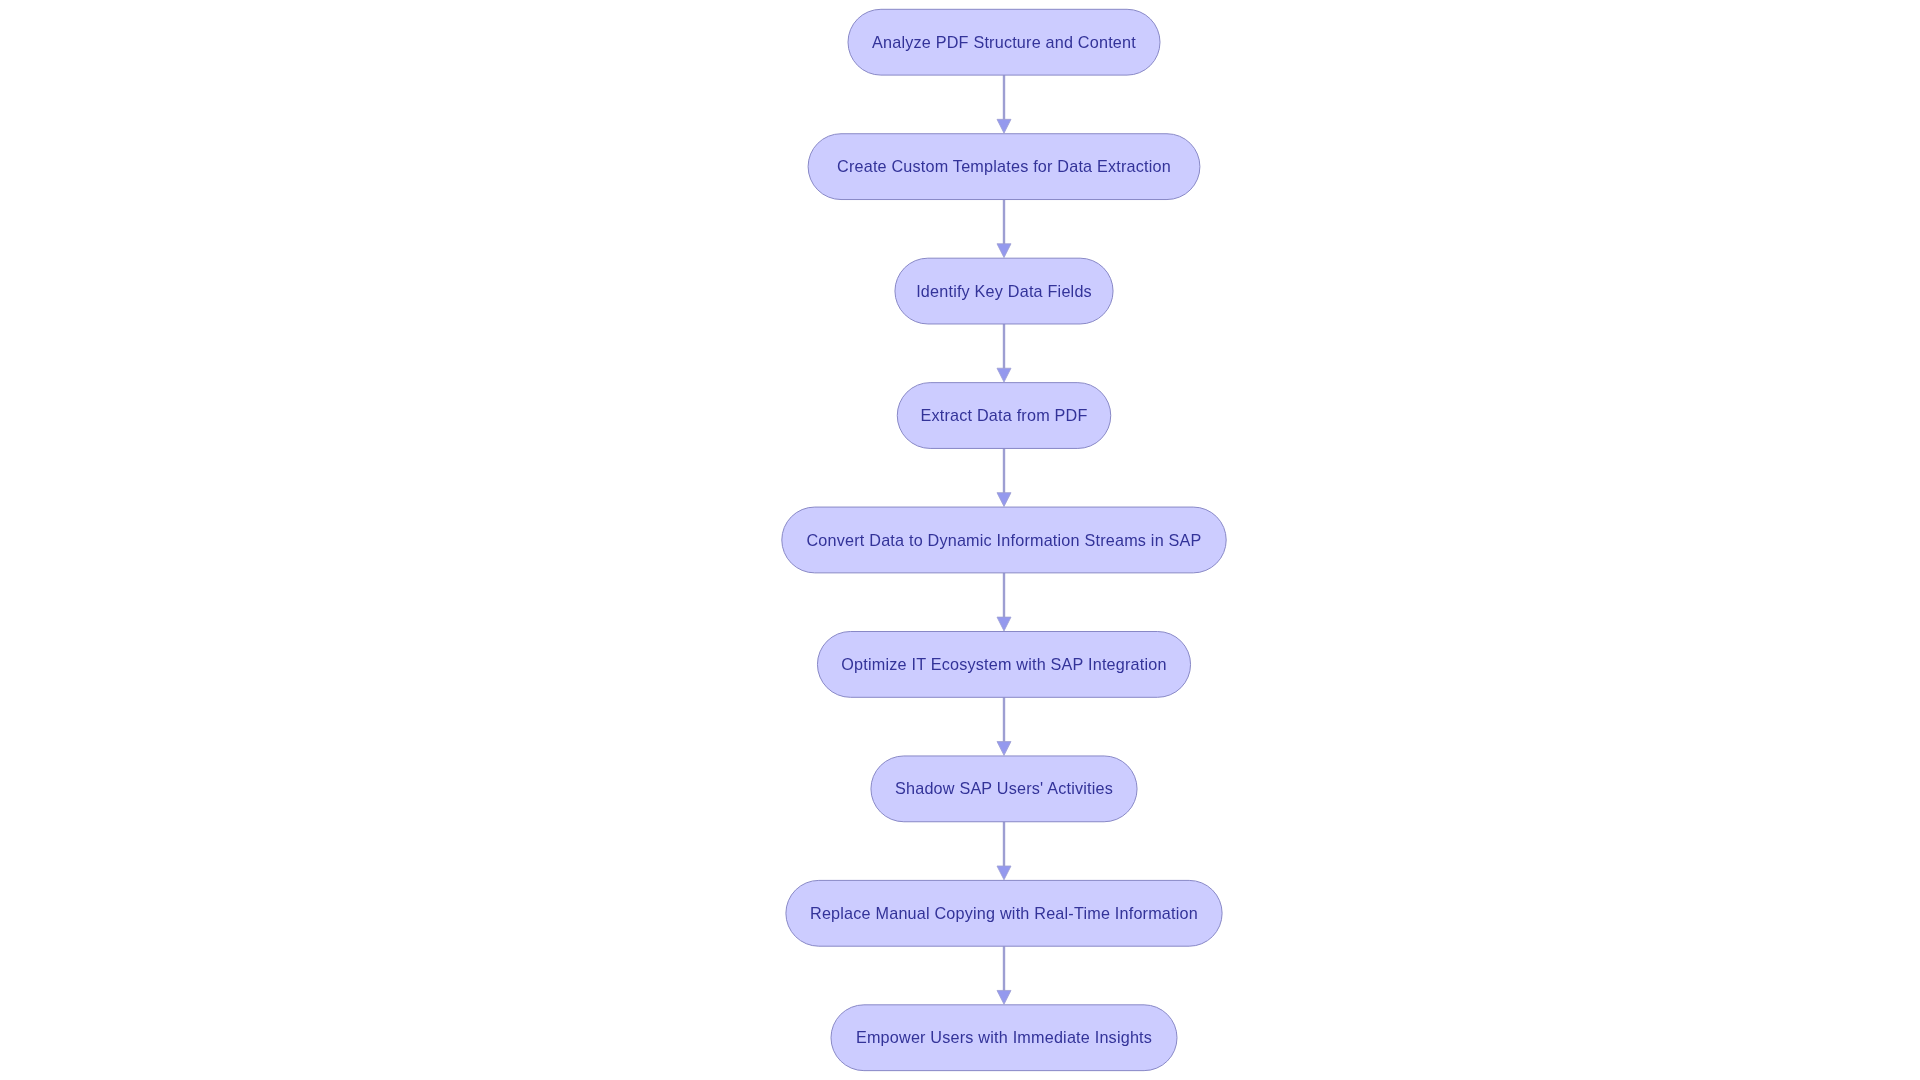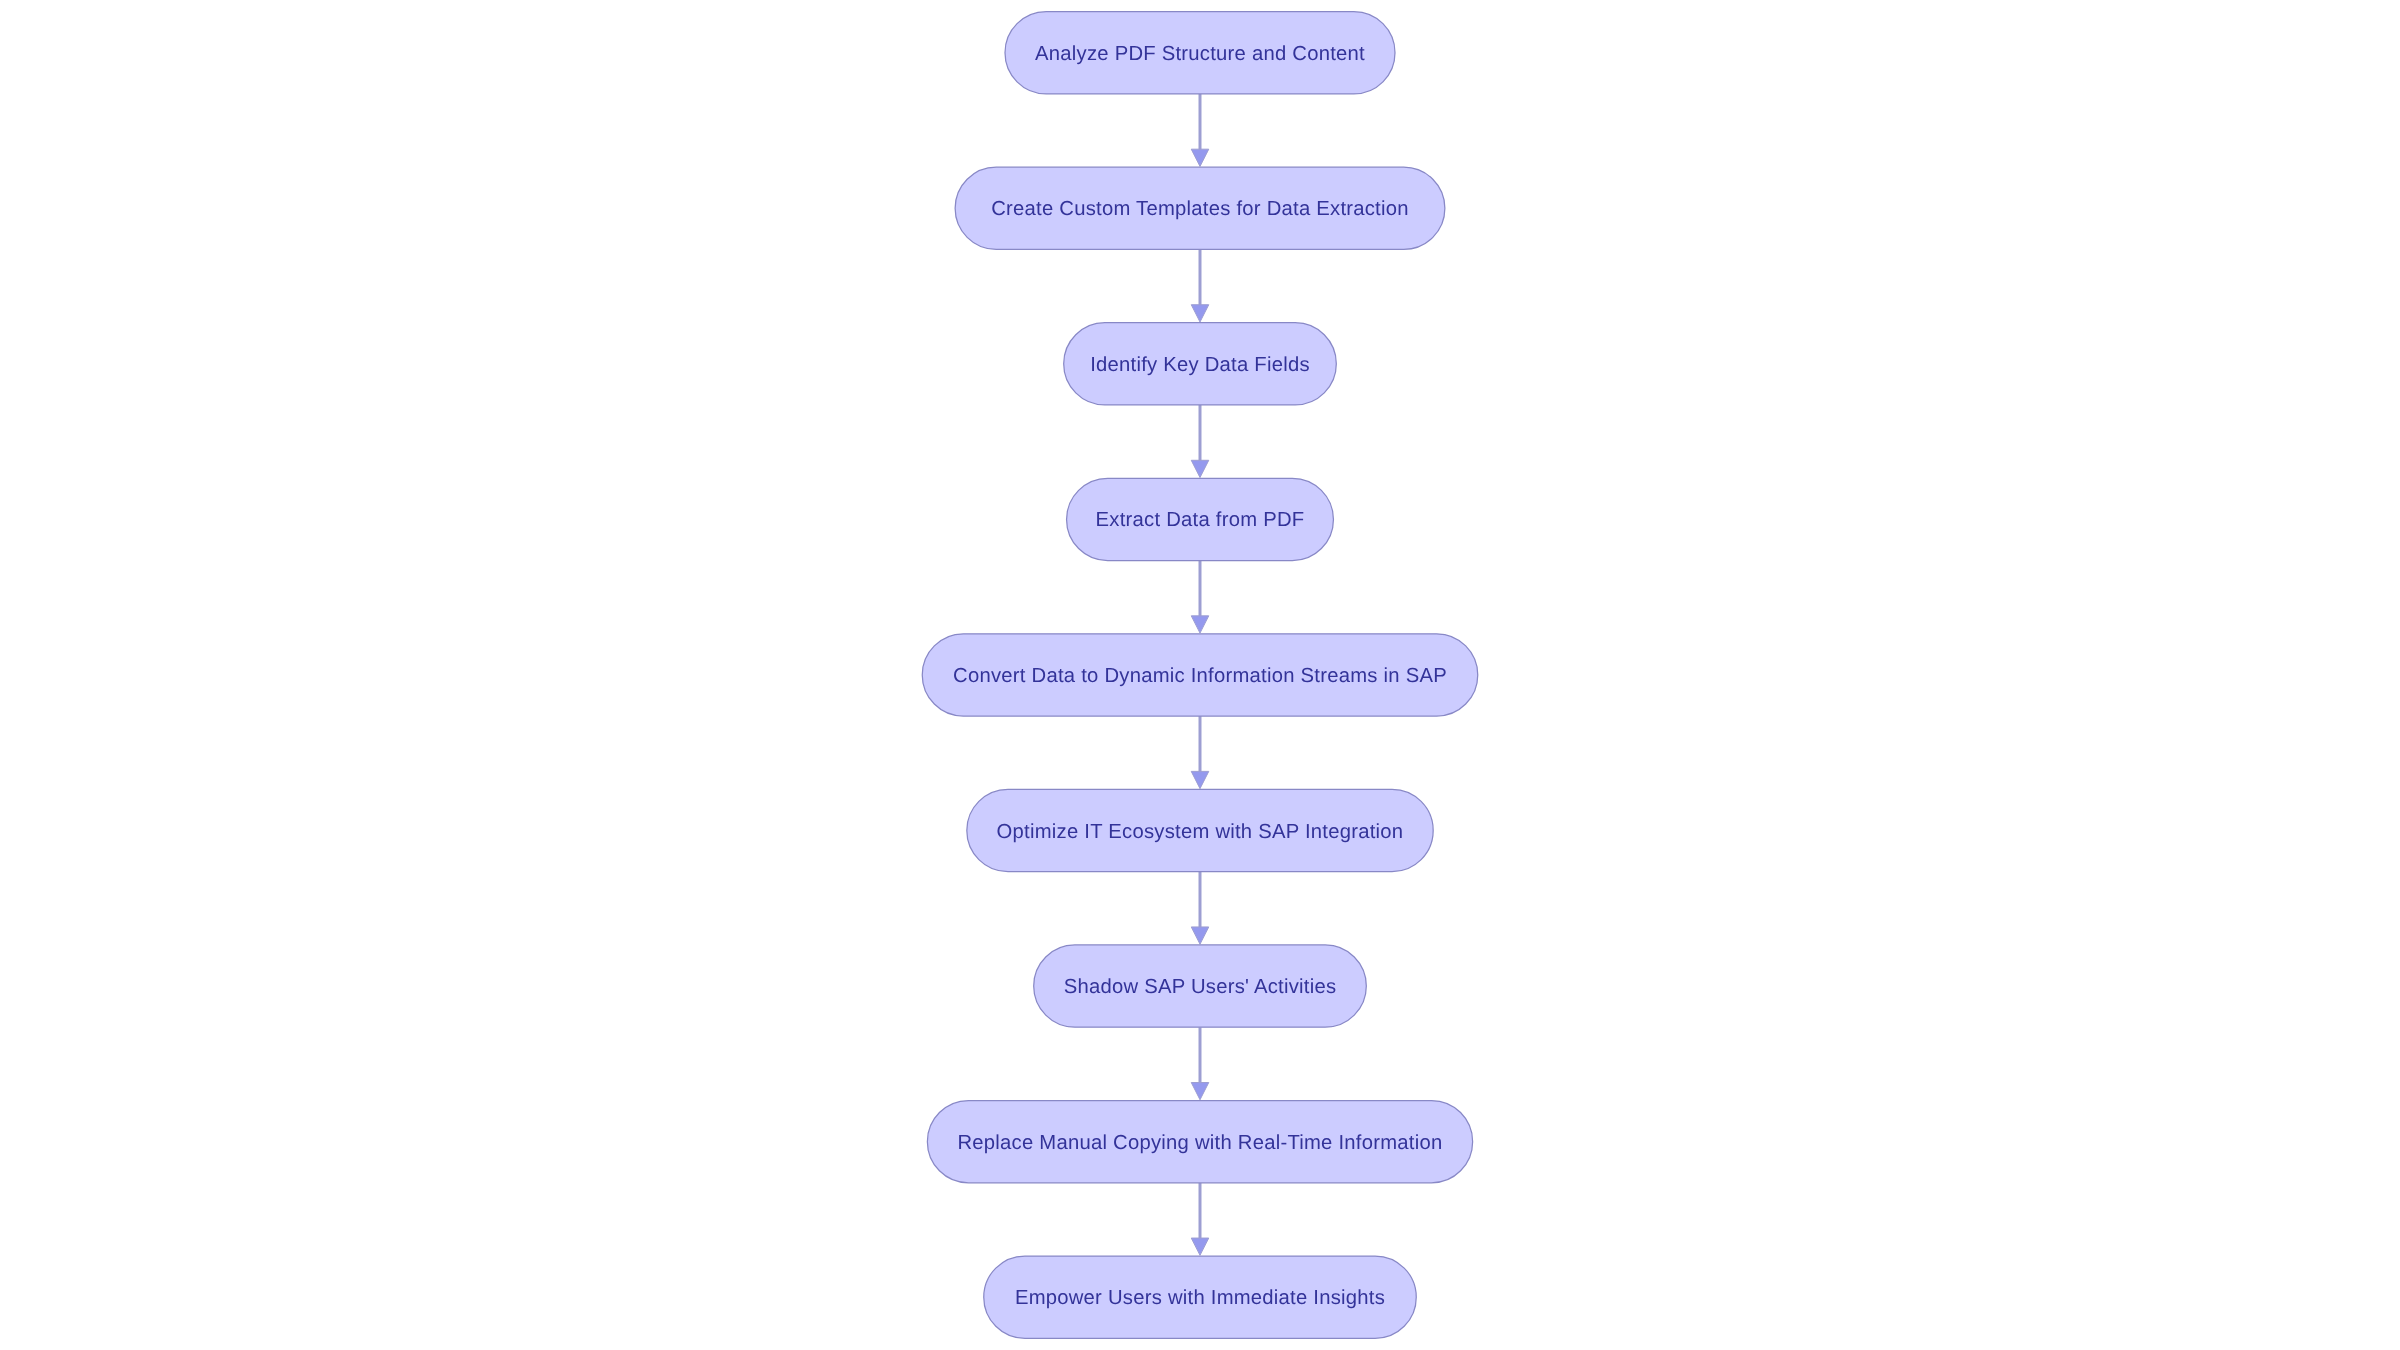--- a/index.html
+++ b/index.html
@@ -1,20 +1,20 @@
 <!DOCTYPE html>
 <html><head>
 <meta charset="utf-8">
 <title>Flowchart</title>
 <style>
   html,body{margin:0;padding:0;background:#ffffff;}
   body{width:1920px;height:1080px;overflow:hidden;
        font-family:"Liberation Sans",sans-serif;
        -webkit-font-smoothing:antialiased;}
-  #chart{position:relative;width:1808px;height:1080px;}
+  #chart{position:relative;width:1808px;height:1080px;margin-left:44px;}
   svg#flow{position:absolute;left:0;top:0;width:1920px;height:1080px;display:block;}
   text.node-label{font-family:"Liberation Sans",sans-serif;font-size:16.2px;
                   letter-spacing:0.2px;
                   text-anchor:middle;dominant-baseline:alphabetic;}
   #node-layer{transform:translateZ(0);}
 </style>
 </head>
 <body>
 
 <div id="chart">

